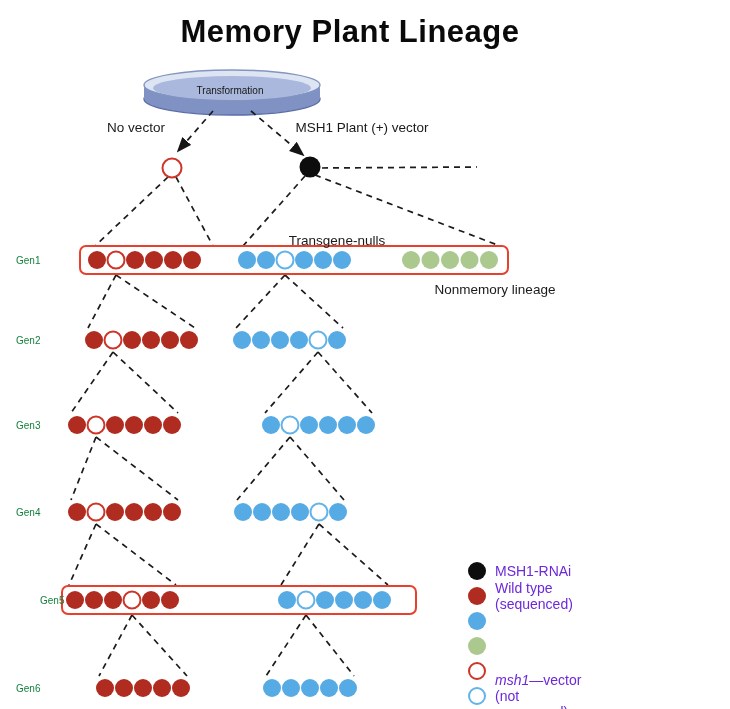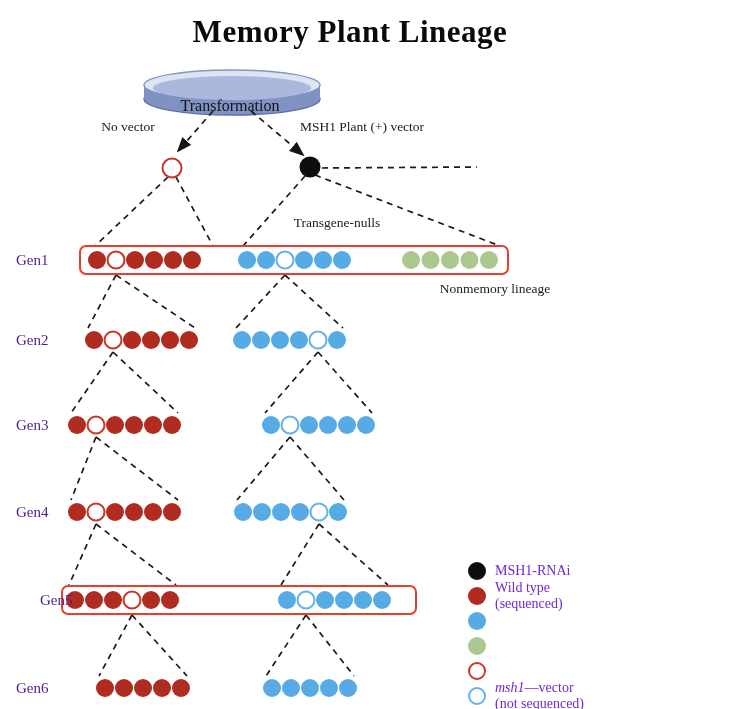--- a/index.html
+++ b/index.html
@@ -1,30 +1,30 @@
 <!DOCTYPE html>
 <html><head>
 <meta charset="utf-8">
 <style>
   html,body{margin:0;padding:0;background:#ffffff;}
   .canvas{
     position:relative;width:592px;height:709px;background:#ffffff;
-    font-family:Liberation Serif, serif;color:#111;overflow:hidden;
+    font-family:Liberation Sans, sans-serif;color:#111;overflow:hidden;
   }
   .canvas svg{position:absolute;left:0;top:0;}
   .lbl{position:absolute;white-space:nowrap;color:#1a1a1a;}
   .center{transform:translate(-50%,-50%);text-align:center;}
   .title{
     left:350px;top:32px;font-size:31px;font-weight:700;color:#0a0a0a;
     letter-spacing:0.5px;
   }
   .small{font-size:13.5px;}
-  .dish-label{left:230px;top:90px;font-size:16px;color:#161616;margin-top:16px;}
+  .dish-label{left:230px;top:90px;font-size:10px;color:#161616;}
   .gen-label{position:absolute;left:16px;transform:translateY(-50%);
-    font-size:15px;color:#4c1d95;}
+    font-size:10px;color:#15803d;}
   .two-line{line-height:18px;}
   
   .dish-body{fill:#8092c4;stroke:#5b6ea6;stroke-width:1.4;}
   .dish-wall{fill:#8092c4;}
   .dish-rim{fill:#dde5f3;stroke:#8495c2;stroke-width:1.4;}
   .dish-liquid{fill:#a9b8dc;}
   
   .legend{position:absolute;left:468px;top:558px;}
   .legend-row{display:flex;align-items:center;height:25px;font-size:14px;color:#6d28d9;}
   .sw{width:18px;height:18px;border-radius:50%;margin-right:9px;flex:0 0 18px;box-sizing:border-box;}
@@ -152,23 +152,23 @@
         <circle cx="272" cy="688" r="9" fill="#57abe4"></circle>
         <circle cx="291" cy="688" r="9" fill="#57abe4"></circle>
         <circle cx="310" cy="688" r="9" fill="#57abe4"></circle>
         <circle cx="329" cy="688" r="9" fill="#57abe4"></circle>
         <circle cx="348" cy="688" r="9" fill="#57abe4"></circle>
       </g>
   </svg>
 
   <div class="lbl title center">Memory Plant Lineage</div>
   <div class="lbl dish-label center">Transformation</div>
-  <div class="lbl small center" style="left:128px;top:127px;">No vector</div>
+  <div class="lbl small center" style="left:136px;top:127px;">No vector</div>
   <div class="lbl small center" style="left:362px;top:127px;">MSH1 Plant (+) vector</div>
-  <div class="lbl small center" style="left:337px;top:223px;">Transgene-nulls</div>
+  <div class="lbl small center" style="left:337px;top:240px;">Transgene-nulls</div>
   <div class="lbl small center" style="left:495px;top:289px;">Nonmemory lineage</div>
 
   <div id="gen-labels">
       <div class="gen-label" style="top: 260px;">Gen1</div>
       <div class="gen-label" style="top: 340px;">Gen2</div>
       <div class="gen-label" style="top: 425px;">Gen3</div>
       <div class="gen-label" style="top: 512px;">Gen4</div>
       <div class="gen-label" style="top: 600px; margin-left: 24px;">Gen5</div>
       <div class="gen-label" style="top: 688px;">Gen6</div>
     </div>

